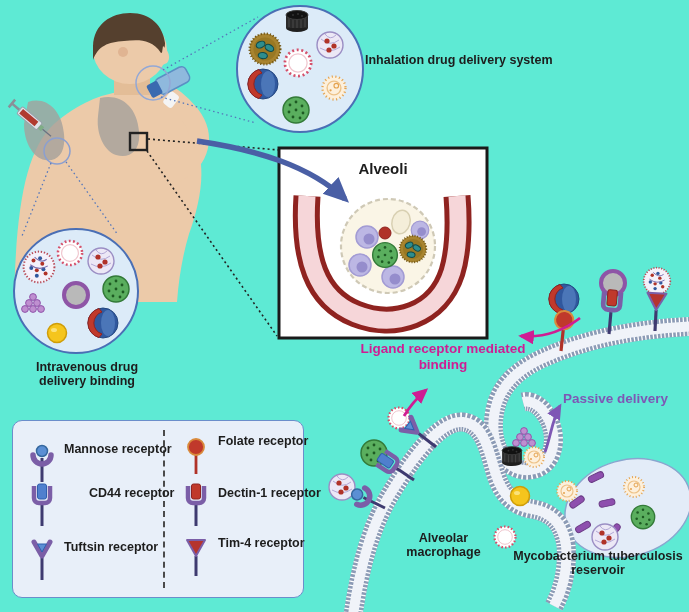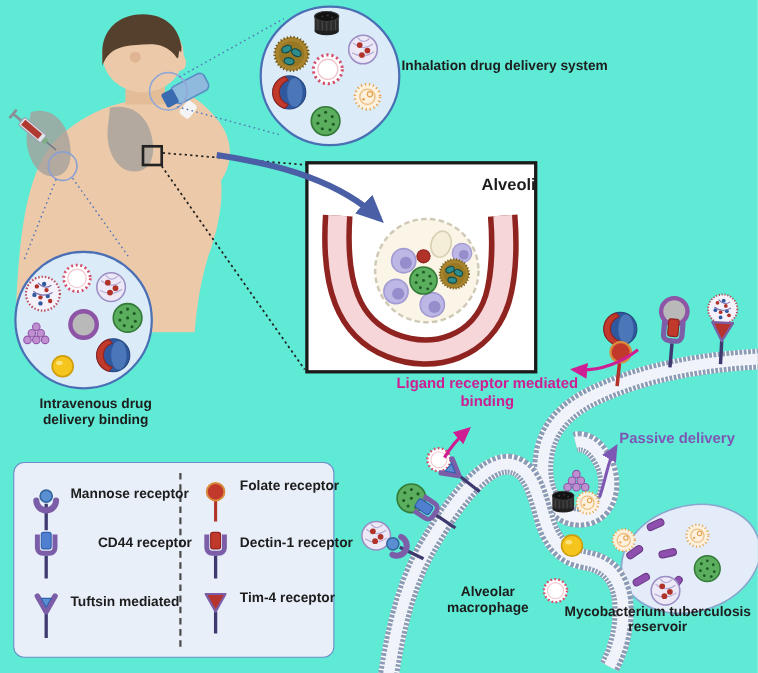--- a/index.html
+++ b/index.html
@@ -298,21 +298,21 @@
 
 <g fill="none">
   <path d="M580,318 C563,331 543,338 521,336" stroke="#cf1d93" stroke-width="2.8" marker-end="url(#ah-pink)"></path>
   <path d="M404,416 C410,406 418,397 426,390" stroke="#cf1d93" stroke-width="2.8" marker-end="url(#ah-pink)"></path>
   <path d="M545,452 C551,436 552,420 560,406" stroke="#7e57b5" stroke-width="2.8" marker-end="url(#ah-purple)"></path>
 </g>
 </svg>
 
 <div class="lbl nowrap" id="lbl-inhalation" style="left:365px;top:53px;">Inhalation drug delivery system</div>
 <div class="lbl center" id="lbl-intravenous" style="left:14px;top:360px;width:146px;">Intravenous drug delivery binding</div>
-<div class="lbl center" id="lbl-alveoli" style="left:279px;top:160px;width:208px;text-align:right;">Alveoli</div>
+<div class="lbl center" id="lbl-alveoli" style="left:279px;top:160px;width:208px;">Alveoli</div>
 <div class="lbl center" id="lbl-ligand" style="left:352px;top:341px;width:182px;">Ligand receptor mediated binding</div>
 <div class="lbl nowrap" id="lbl-passive" style="left:563px;top:391px;">Passive delivery</div>
 <div class="lbl center" id="lbl-alv-mac" style="left:386px;top:531px;width:115px;">Alveolar macrophage</div>
 <div class="lbl center" id="lbl-reservoir" style="left:512px;top:549px;width:172px;">Mycobacterium tuberculosis reservoir</div>
 
 <div id="legend">
   <div class="divider"></div>
 
   <div class="leg-item" style="left:16px;top:16px;">
     <svg width="26" height="46" viewBox="0 0 26 46">
@@ -323,21 +323,21 @@
   <div class="leg-item" style="left:16px;top:60px;gap:34px;">
     <svg width="26" height="46" viewBox="0 0 26 46">
           <use href="#g-cd44" transform="translate(13,45)"></use>
         </svg>
     <span>CD44 receptor</span>
   </div>
   <div class="leg-item" style="left:16px;top:114px;">
     <svg width="26" height="46" viewBox="0 0 26 46">
           <use href="#g-tuftsin" transform="translate(13,45)"></use>
         </svg>
-    <span>Tuftsin mediated</span>
+    <span>Tuftsin receptor</span>
   </div>
   <div class="leg-item" style="left:170px;top:8px;">
     <svg width="26" height="46" viewBox="0 0 26 46">
           <use href="#g-folate" transform="translate(13,45)"></use>
         </svg>
     <span>Folate receptor</span>
   </div>
   <div class="leg-item" style="left:170px;top:60px;">
     <svg width="26" height="46" viewBox="0 0 26 46">
           <use href="#g-dectin" transform="translate(13,45)"></use>

